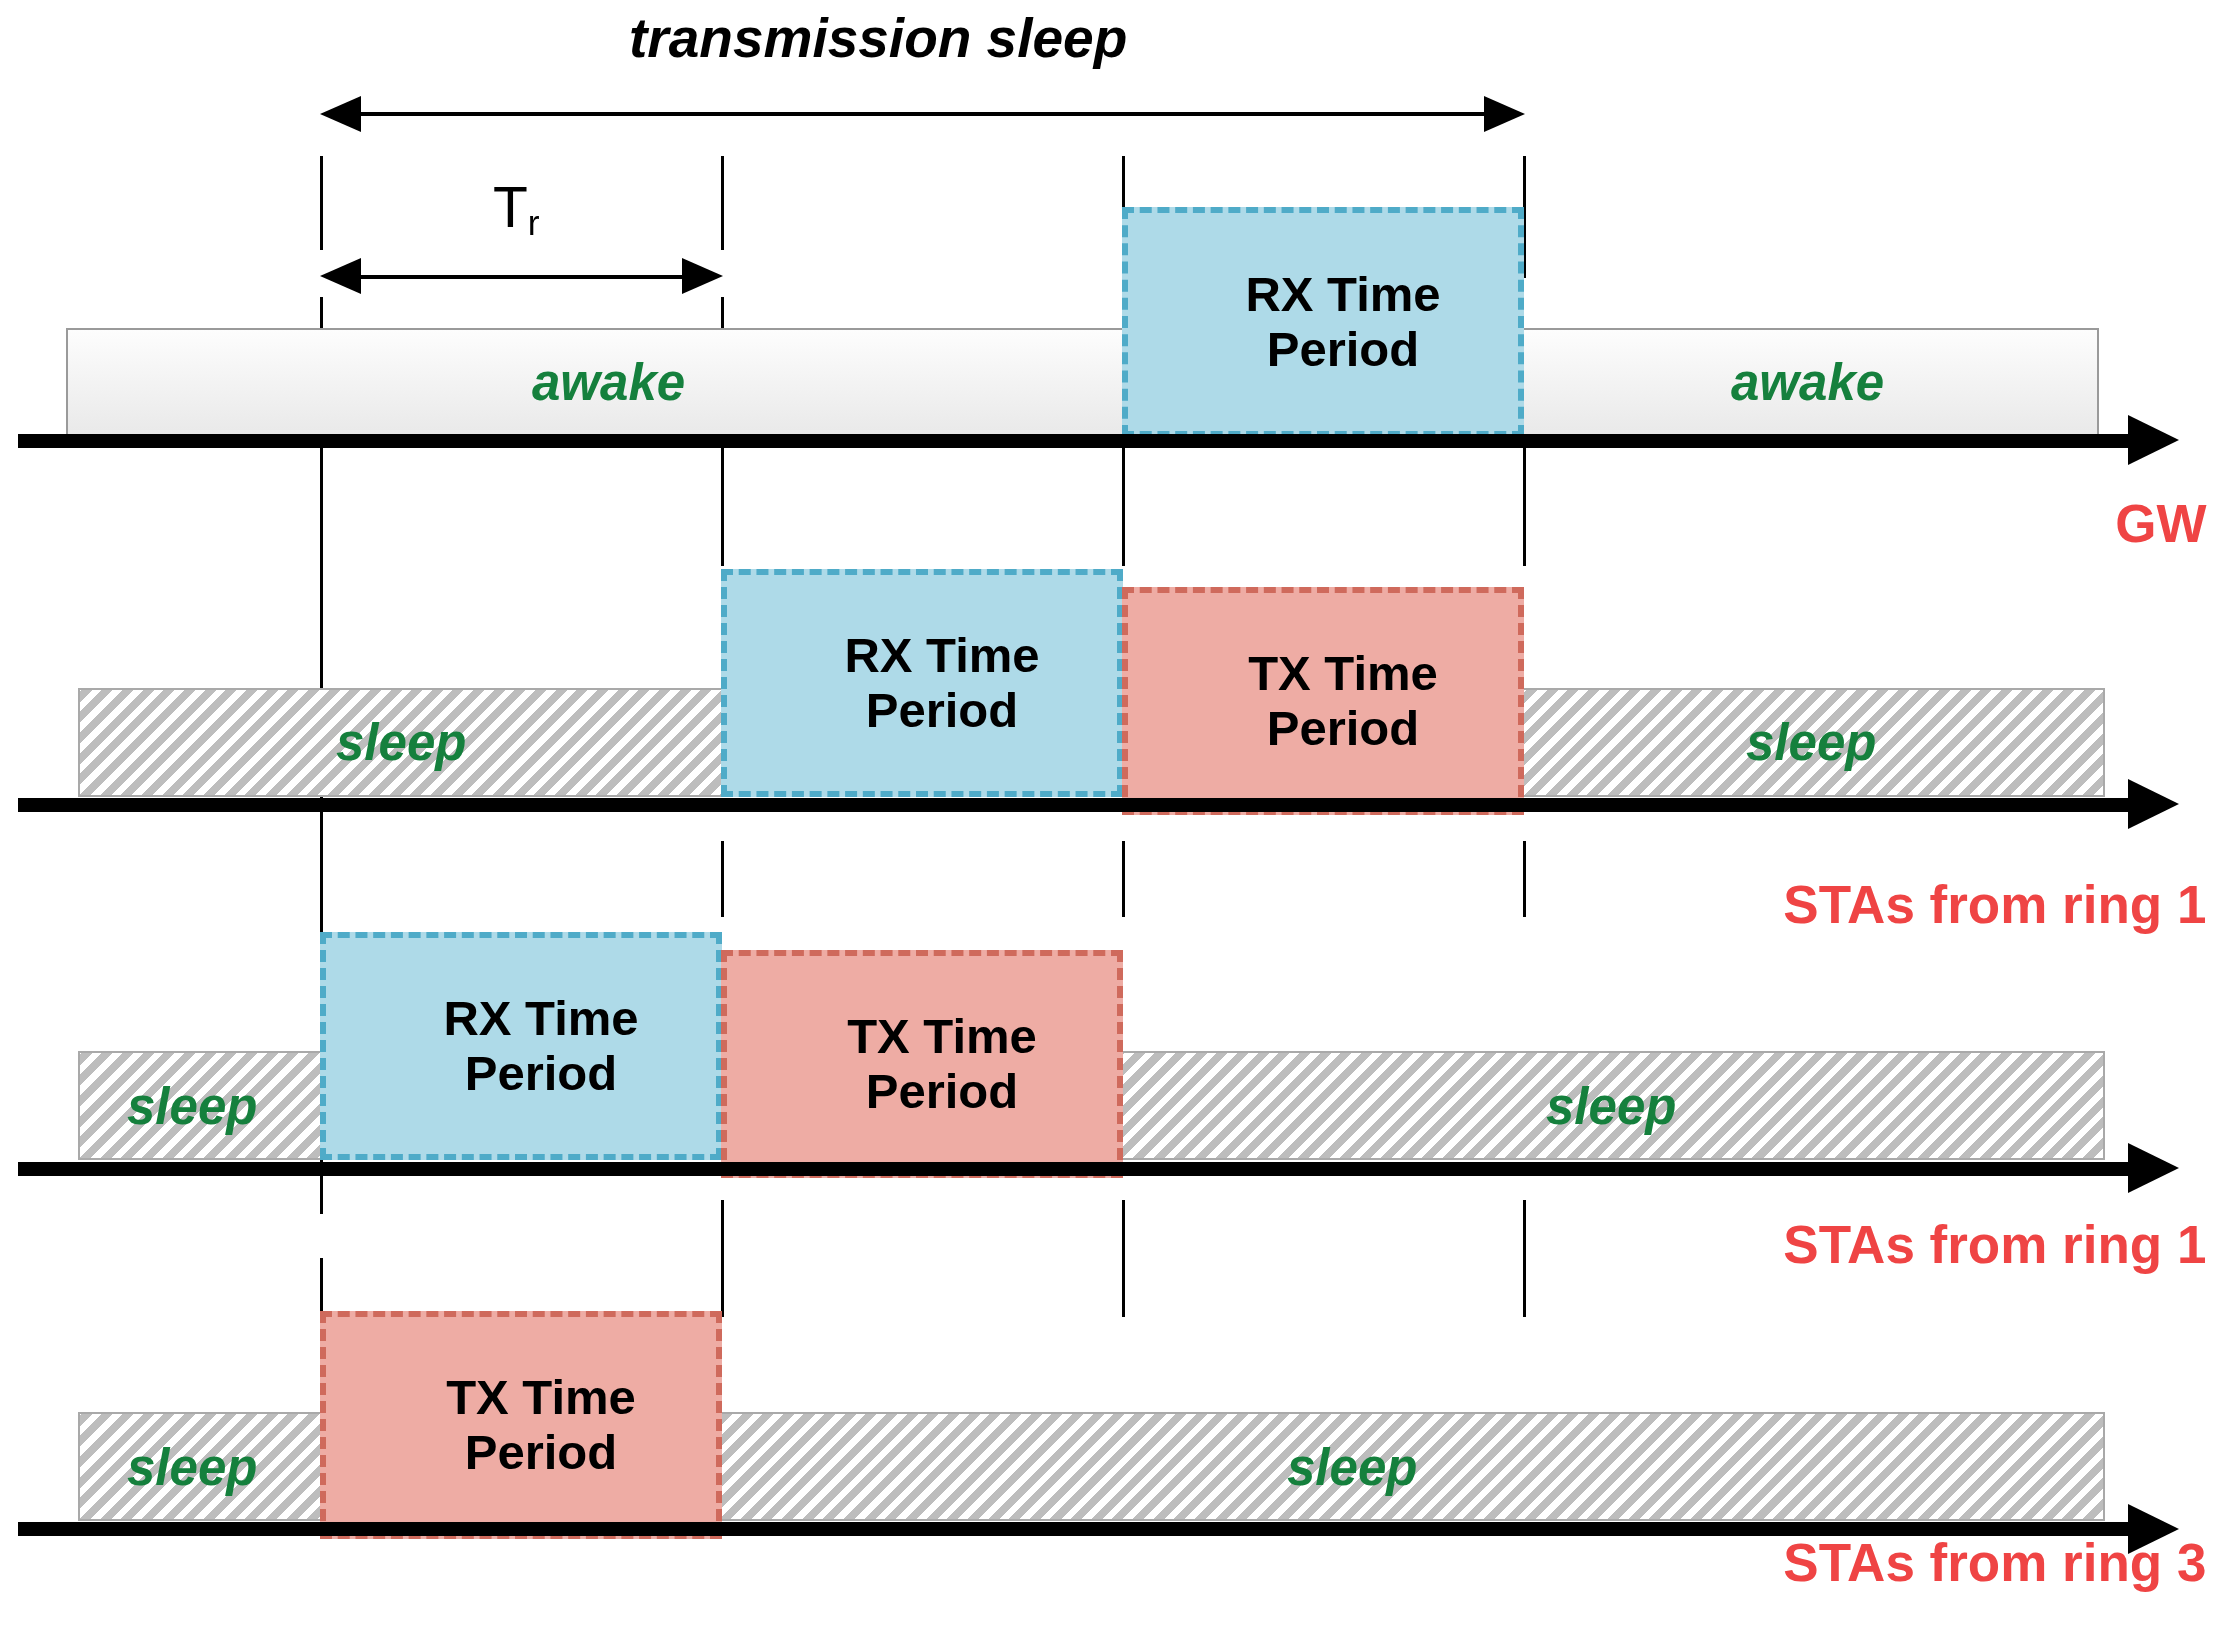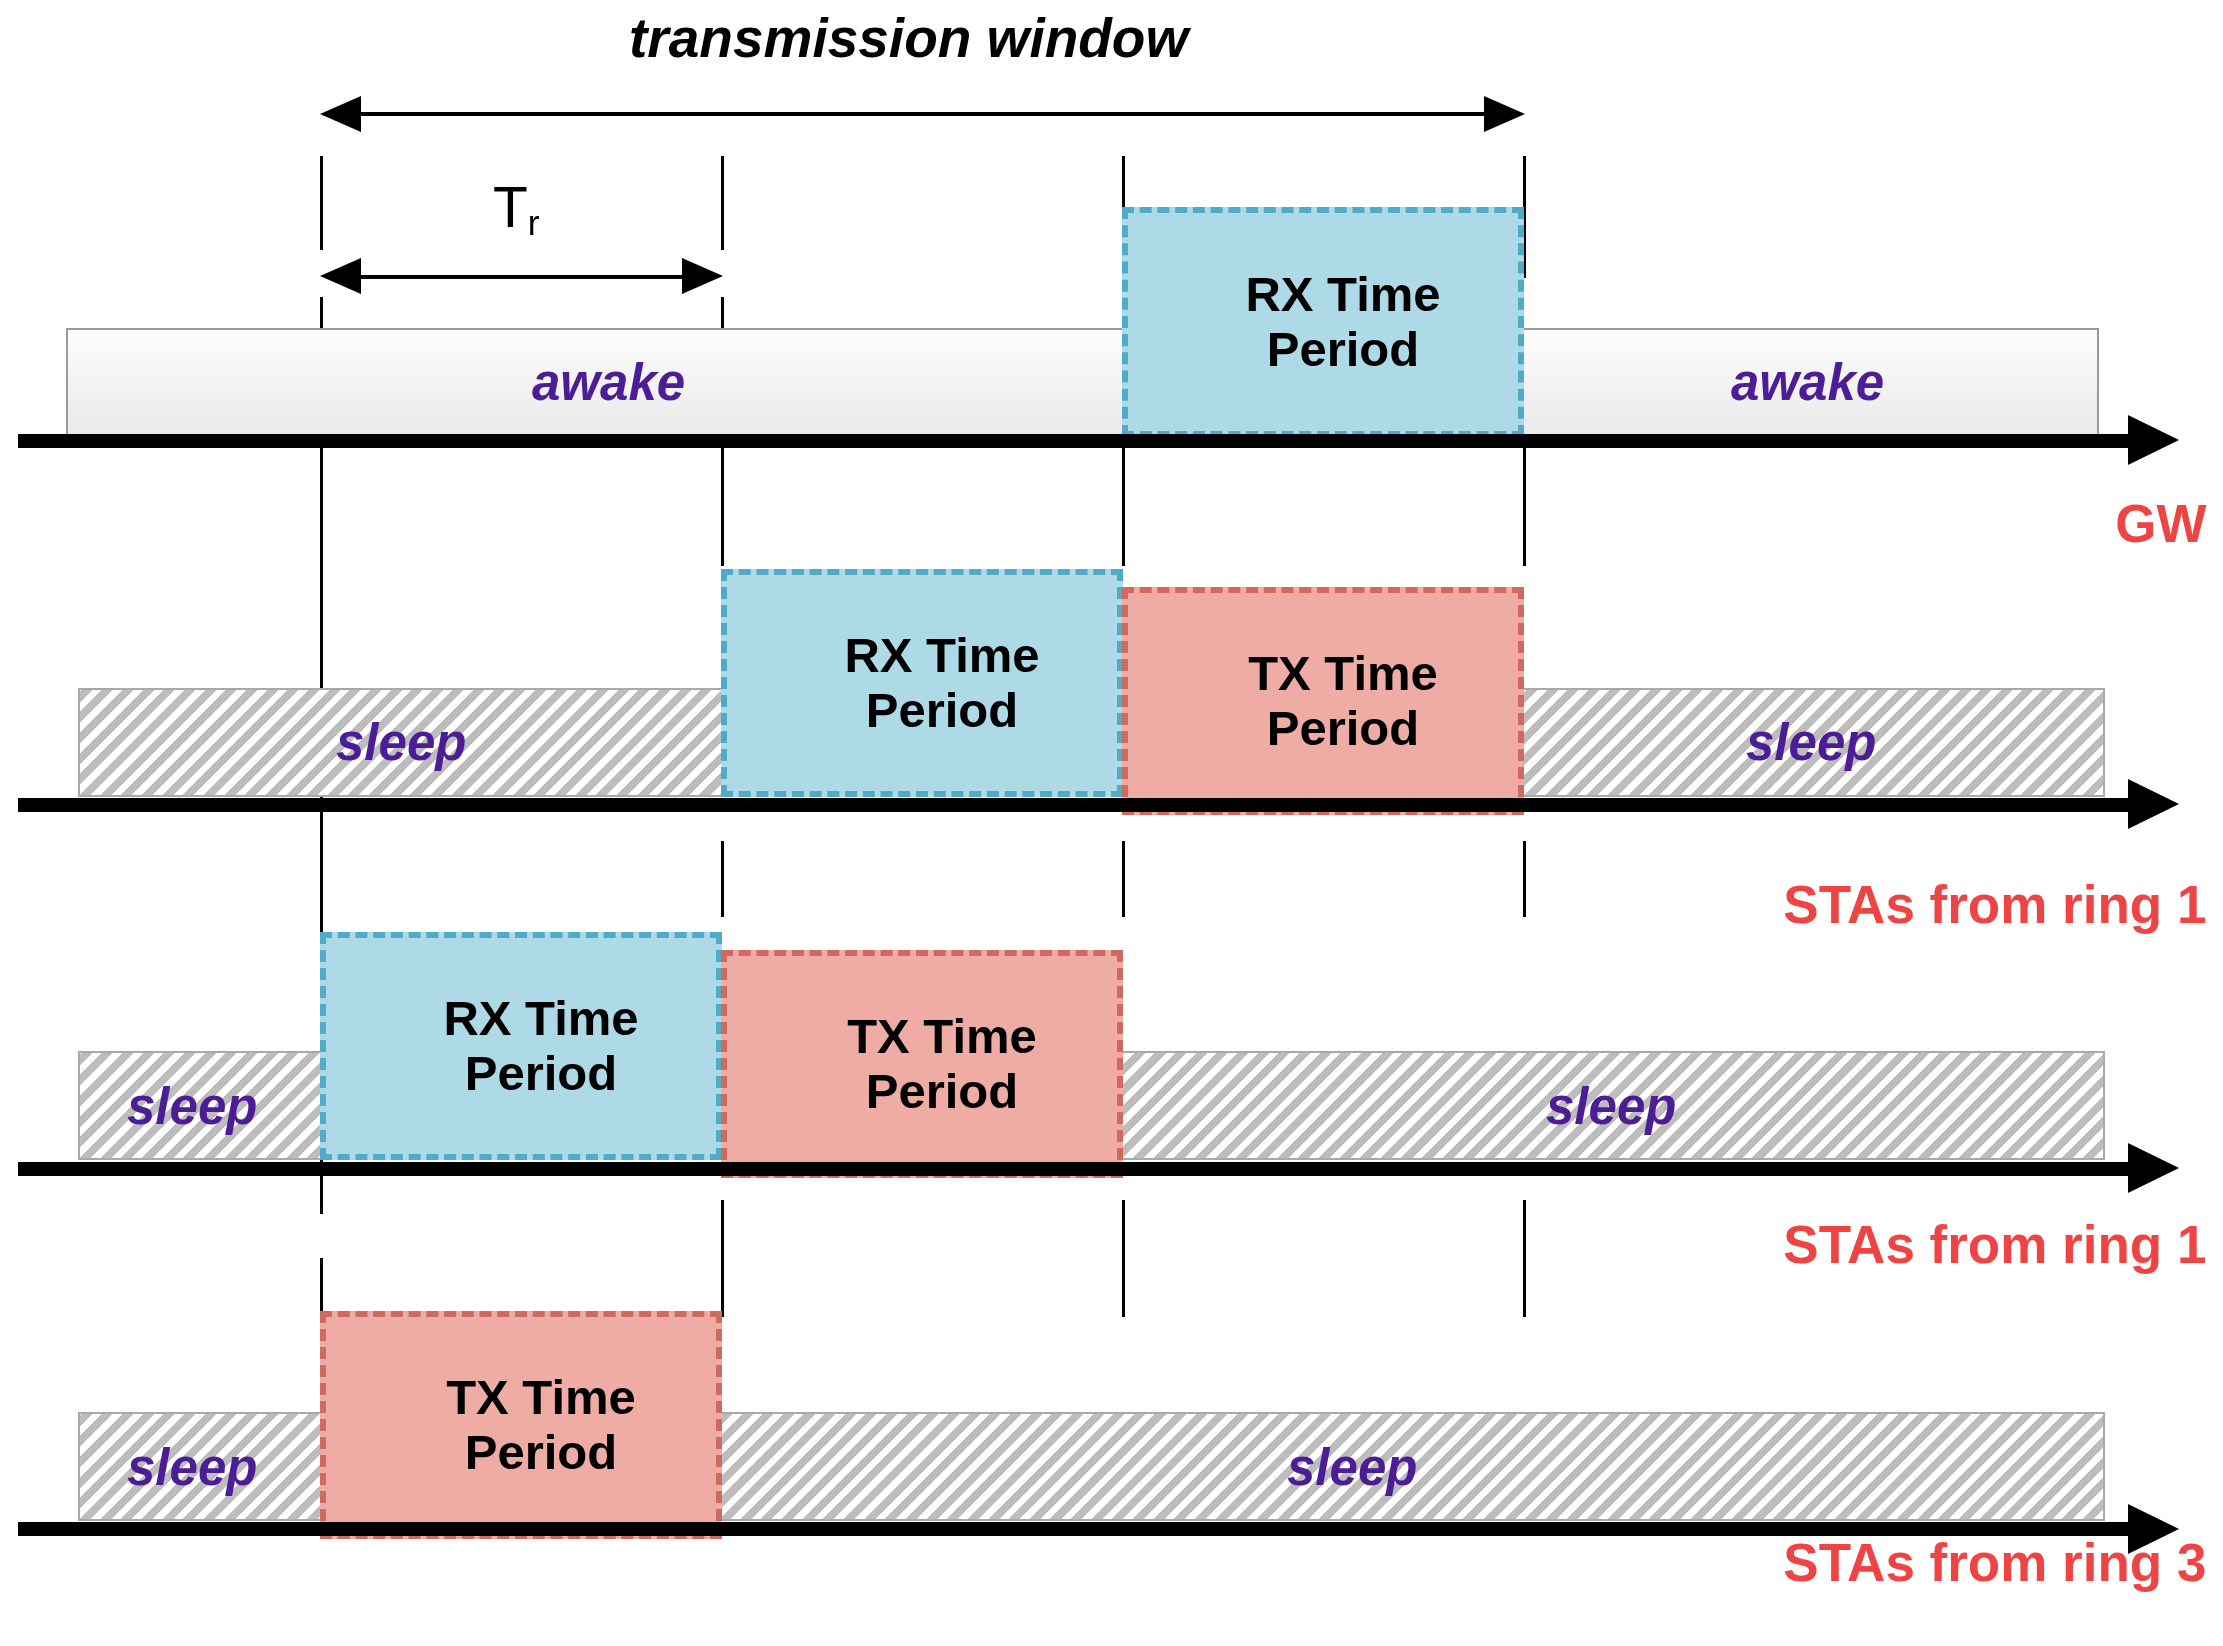--- a/index.html
+++ b/index.html
@@ -42,21 +42,21 @@
     background-image: repeating-linear-gradient(
        -45deg,
        #ffffff 0px, #ffffff 6.8px,
        #bdbdbd 6.8px, #bdbdbd 14.6px);
     border-color: #a9a9a9;
   }
   .bar-label {
     position:absolute;
     font-style: italic;
     font-weight: bold;
-    color:#4c1d95;
+    color:#15803d;
     white-space: nowrap;
   }
 
   
   .period {
     position:absolute;
     border-style: dashed;
     border-width: 6.8px;
     display:flex;
     align-items:center;
@@ -109,21 +109,21 @@
     color:#ef4444;
     white-space:nowrap;
     text-align:right;
   }
 </style>
 </head>
 <body>
 
 <div id="stage">
 
-  <div class="caption" style="left:629px; top:5.9px; font-size:55px;">transmission window</div>
+  <div class="caption" style="left:629px; top:5.9px; font-size:55px;">transmission sleep</div>
 
   <div>
     <div class="mhead-l" style="left:320px; top:96px;"></div>
     <div class="marrow" style="left:357px; top:112px; width:1129px;"></div>
     <div class="mhead-r" style="left:1484px; top:96px;"></div>
   </div>
 
   <div class="tr-label" style="left:493px; top:174px; font-size:57px;">
     <span>T</span><sub>r</sub>
   </div>

